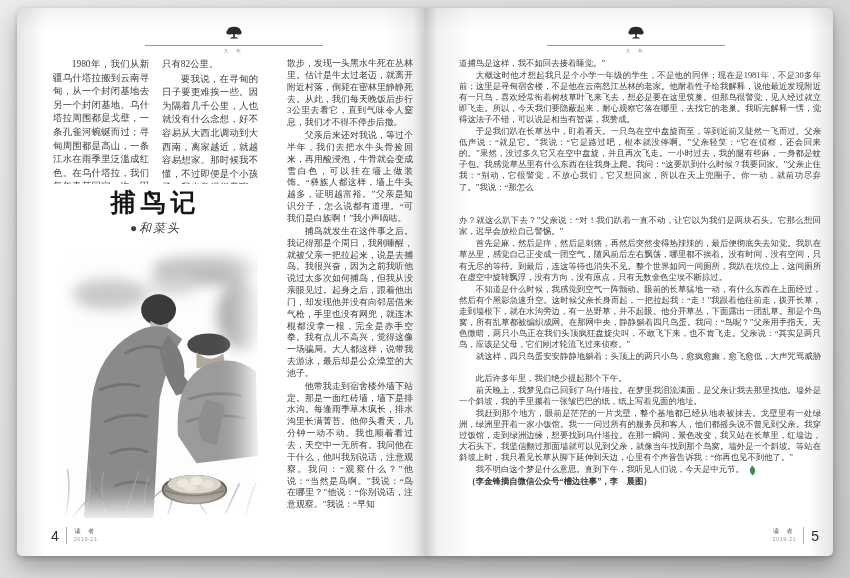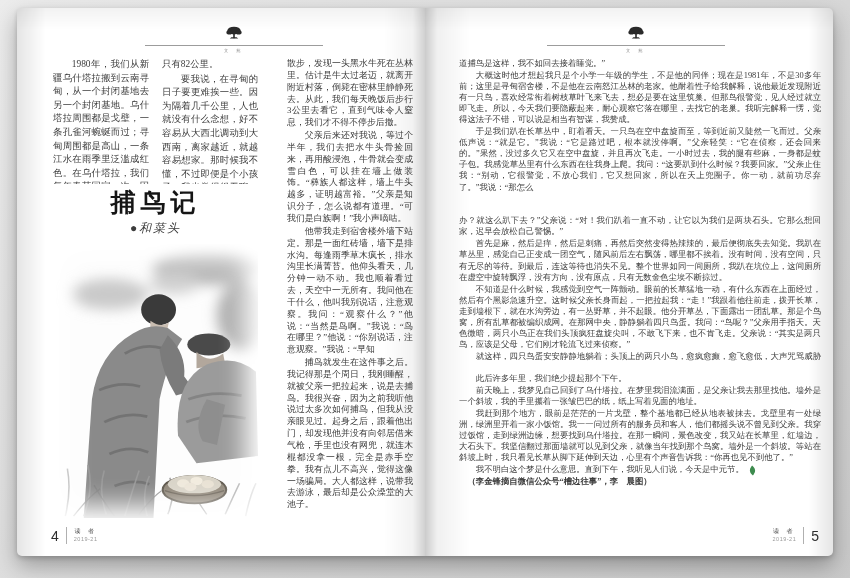--- a/index.html
+++ b/index.html
@@ -152,22 +152,22 @@
           <ellipse cx="140" cy="259.5" rx="6" ry="4.5" fill="#f2ecdf"></ellipse>
           <ellipse cx="151" cy="263" rx="6" ry="4.5" fill="#e9e2d4"></ellipse>
           <ellipse cx="134" cy="266" rx="6" ry="4.5" fill="#ece5d8"></ellipse>
           <path d="M109 270 q29 11 58 0" stroke="#6b6357" stroke-width="1.4" fill="none"></path>
         </svg>
       </div>
 
       <div class="pcol lp-c3">
           <p class="para cont">散步，发现一头黑水牛死在丛林里。估计是牛太过老迈，就离开附近村落，倒毙在密林里静静死去。从此，我们每天晚饭后步行3公里去看它，直到气味令人窒息，我们才不得不停步后撤。</p>
           <p class="para">父亲后来还对我说，等过个半年，我们去把水牛头骨捡回来，再用酸浸泡，牛骨就会变成雪白色，可以挂在墙上做装饰。“彝族人都这样，墙上牛头越多，证明越富裕。”父亲是知识分子，怎么说都有道理。“可我们是白族啊！”我小声嘀咕。</p>
+          <p class="para">捕鸟就发生在这件事之后。我记得那是个周日，我刚睡醒，就被父亲一把拉起来，说是去捕鸟。我很兴奋，因为之前我听他说过太多次如何捕鸟，但我从没亲眼见过。起身之后，跟着他出门，却发现他并没有向邻居借来气枪，手里也没有网兜，就连木棍都没拿一根，完全是赤手空拳。我有点儿不高兴，觉得这像一场骗局。大人都这样，说带我去游泳，最后却是公众澡堂的大池子。</p>
           <p class="para">他带我走到宿舍楼外墙下站定。那是一面红砖墙，墙下是排水沟。每逢雨季草木疯长，排水沟里长满菁苔。他仰头看天，几分钟一动不动。我也顺着看过去，天空中一无所有。我问他在干什么，他叫我别说话，注意观察。我问：“观察什么？”他说：“当然是鸟啊。”我说：“鸟在哪里？”他说：“你别说话，注意观察。”我说：“早知</p>
-          <p class="para">捕鸟就发生在这件事之后。我记得那是个周日，我刚睡醒，就被父亲一把拉起来，说是去捕鸟。我很兴奋，因为之前我听他说过太多次如何捕鸟，但我从没亲眼见过。起身之后，跟着他出门，却发现他并没有向邻居借来气枪，手里也没有网兜，就连木棍都没拿一根，完全是赤手空拳。我有点儿不高兴，觉得这像一场骗局。大人都这样，说带我去游泳，最后却是公众澡堂的大池子。</p>
         </div>
     </div>
 
     <div class="footer footer-l">
       <span class="pgnum">4</span>
       <span class="fdiv"></span>
       <span class="fmeta">
         <span class="fmag">读 者</span>
         <span class="fissue">2019-21</span>
       </span>

